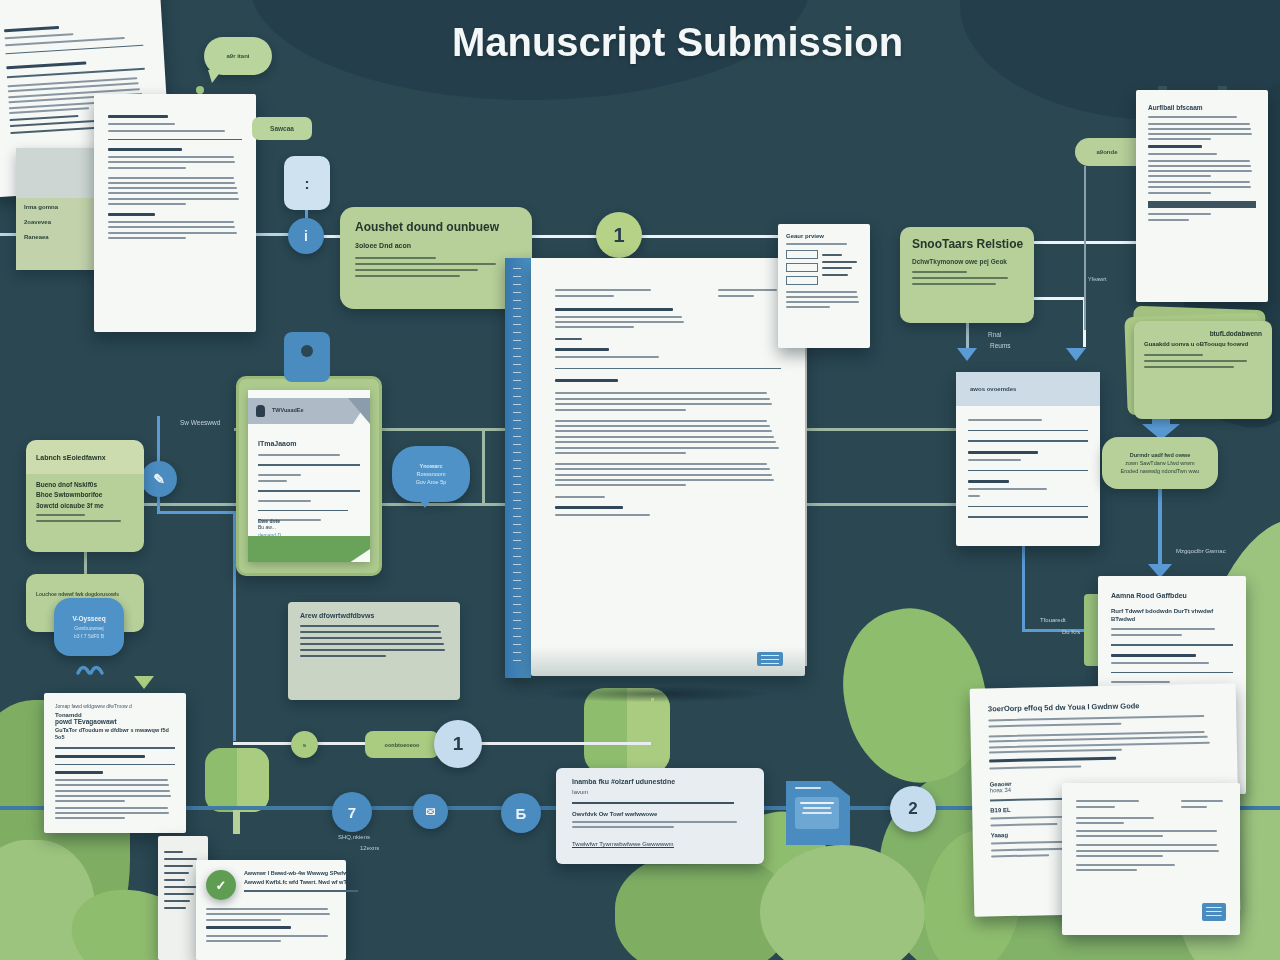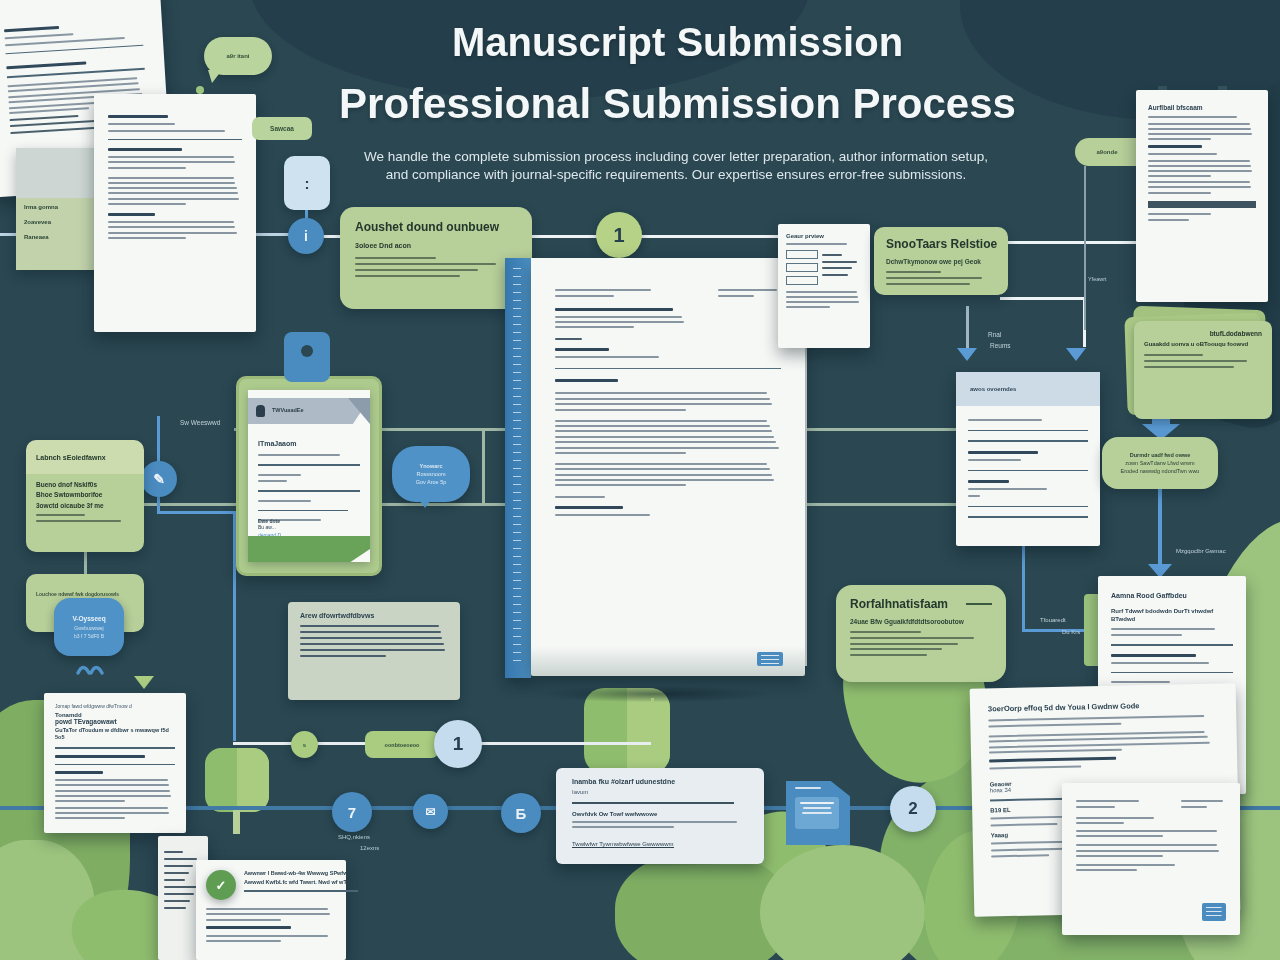--- a/index.html
+++ b/index.html
@@ -88,22 +88,20 @@
   <div class="arrd green" style="left:643px;top:754px;"></div>
   <div class="linetb" style="left:0;top:806px;width:1280px;height:4px;"></div>
   <div class="arrd green" style="left:134px;top:676px;"></div>
 
   <div class="abs" style="left:1152px;top:404px;width:18px;height:24px;background:#5b9bd5;"></div>
   <div class="abs" style="left:1142px;top:424px;width:0;height:0;border-left:19px solid transparent;border-right:19px solid transparent;border-top:16px solid #5b9bd5;"></div>
   <div class="abs" style="left:1158px;top:488px;width:4px;height:80px;background:#5b9bd5;"></div>
   <div class="abs" style="left:1148px;top:564px;width:0;height:0;border-left:12px solid transparent;border-right:12px solid transparent;border-top:14px solid #5b9bd5;"></div>
 
   <div class="abs tx" style="left:0;top:20px;width:1280px;text-align:center;font-size:40px;font-weight:800;color:#f4f7f8;text-shadow:0 2px 4px rgba(0,0,0,.25);padding-left:75px;box-sizing:border-box;">Manuscript Submission</div>
-  <div class="abs tx" style="left:0;top:80px;width:1280px;text-align:center;font-size:42px;font-weight:800;color:#f4f7f8;text-shadow:0 2px 4px rgba(0,0,0,.25);padding-left:75px;box-sizing:border-box;">Professional Submission Process</div>
-  <div class="abs" style="left:356px;top:148px;width:640px;text-align:center;font-size:13.5px;line-height:1.35;color:#dfe8ec;">We handle the complete submission process including cover letter preparation, author information setup, and compliance with journal-specific requirements. Our expertise ensures error-free submissions.</div>
 
   <div class="abs" style="left:1158px;top:86px;width:9px;height:18px;background:#35555f;"></div>
   <div class="abs" style="left:1218px;top:86px;width:9px;height:18px;background:#35555f;"></div>
 
   <div class="doc" style="left:-12px;top:-8px;width:178px;height:200px;transform:rotate(-3.5deg);padding:28px 20px;box-sizing:border-box;">
     <i class="tb" style="width:40%;"></i>
     <span style="display:block;">
         <i class="tl" style="width: 50%;"></i>
         <i class="tl" style="width: 87%;"></i>
       </span>
@@ -270,21 +268,21 @@
         </span>
     </div>
     <span style="display:block;--lm:3.2px;margin-top:6px;">
         <i class="tl" style="width: 94%;"></i>
         <i class="tl" style="width: 95%;"></i>
         <i class="tl" style="width: 96%;"></i>
         <i class="tl" style="width: 58%;"></i>
       </span>
   </div>
 
-  <div class="gbox" style="left:874px;top:227px;width:134px;height:68px;border-radius:10px;padding:10px 12px;box-sizing:border-box;z-index:2;">
+  <div class="gbox" style="left:900px;top:227px;width:134px;height:96px;border-radius:10px;padding:10px 12px;box-sizing:border-box;z-index:2;">
     <div class="tx h8">SnooTaars Relstioe</div>
     <div class="tx" style="font-size:6.5px;font-weight:bold;color:#2c4436;margin-top:7px;">DchwTkymonow owe pej Geok</div>
     <span class="g" style="display:block;margin-top:6px;--lm:4px;">
         <i class="tl" style="width: 50%;"></i>
         <i class="tl" style="width: 87%;"></i>
         <i class="tl" style="width: 76%;"></i>
       </span>
   </div>
 
   <div class="abs tx" style="left:988px;top:331px;font-size:6.5px;color:#c3d3da;">Rnal</div>
@@ -304,34 +302,20 @@
       <i class="tb" style="width:34%;margin-top:6px;"></i>
       <i class="tl" style="width:66%;"></i>
       <i class="tl" style="width:10%;"></i>
       <span class="u" style="margin:9px 0;"></span>
       <span class="u" style="margin:9px 0;"></span>
     </div>
   </div>
   <div class="abs tx" style="left:1040px;top:617px;font-size:6px;color:#c3d3da;">Tfouaredt</div>
   <div class="abs tx" style="left:1062px;top:629px;font-size:6px;color:#c3d3da;">Du Krs</div>
 
-  <div class="gbox" style="left:836px;top:585px;width:170px;height:97px;border-radius:16px;padding:12px 14px;box-sizing:border-box;z-index:2;">
-    <div style="display:flex;justify-content:space-between;align-items:center;">
-      <span class="tx h8">Rorfalhnatisfaam</span>
-      <span style="display:inline-block;width:26px;height:2px;background:#3c5a40;"></span>
-    </div>
-    <div class="tx" style="font-size:6.5px;font-weight:bold;color:#2c4436;margin-top:7px;">24uae Bfw Gguaikfdfdtdtsoroobutow</div>
-    <span class="g" style="display:block;margin-top:6px;--lm:3.8px;">
-        <i class="tl" style="width: 50%;"></i>
-        <i class="tl" style="width: 87%;"></i>
-        <i class="tl" style="width: 76%;"></i>
-        <i class="tl" style="width: 65%;"></i>
-        <i class="tl" style="width: 54%;"></i>
-      </span>
-  </div>
 
   <div class="abs" style="left:288px;top:602px;width:172px;height:98px;background:#c9d4c5;border-radius:4px;box-shadow:0 5px 12px rgba(8,22,30,.3);padding:10px 12px;box-sizing:border-box;z-index:2;">
     <div class="tx" style="font-size:7px;font-weight:bold;color:#2c4250;">Arew dfowrtwdfdbvws</div>
     <span class="dk" style="display:block;--lm:4px;margin-top:6px;">
         <i class="tl" style="width: 94%;"></i>
         <i class="tl" style="width: 95%;"></i>
         <i class="tl" style="width: 96%;"></i>
         <i class="tl" style="width: 97%;"></i>
         <i class="tl" style="width: 98%;"></i>
         <i class="tl" style="width: 58%;"></i>

